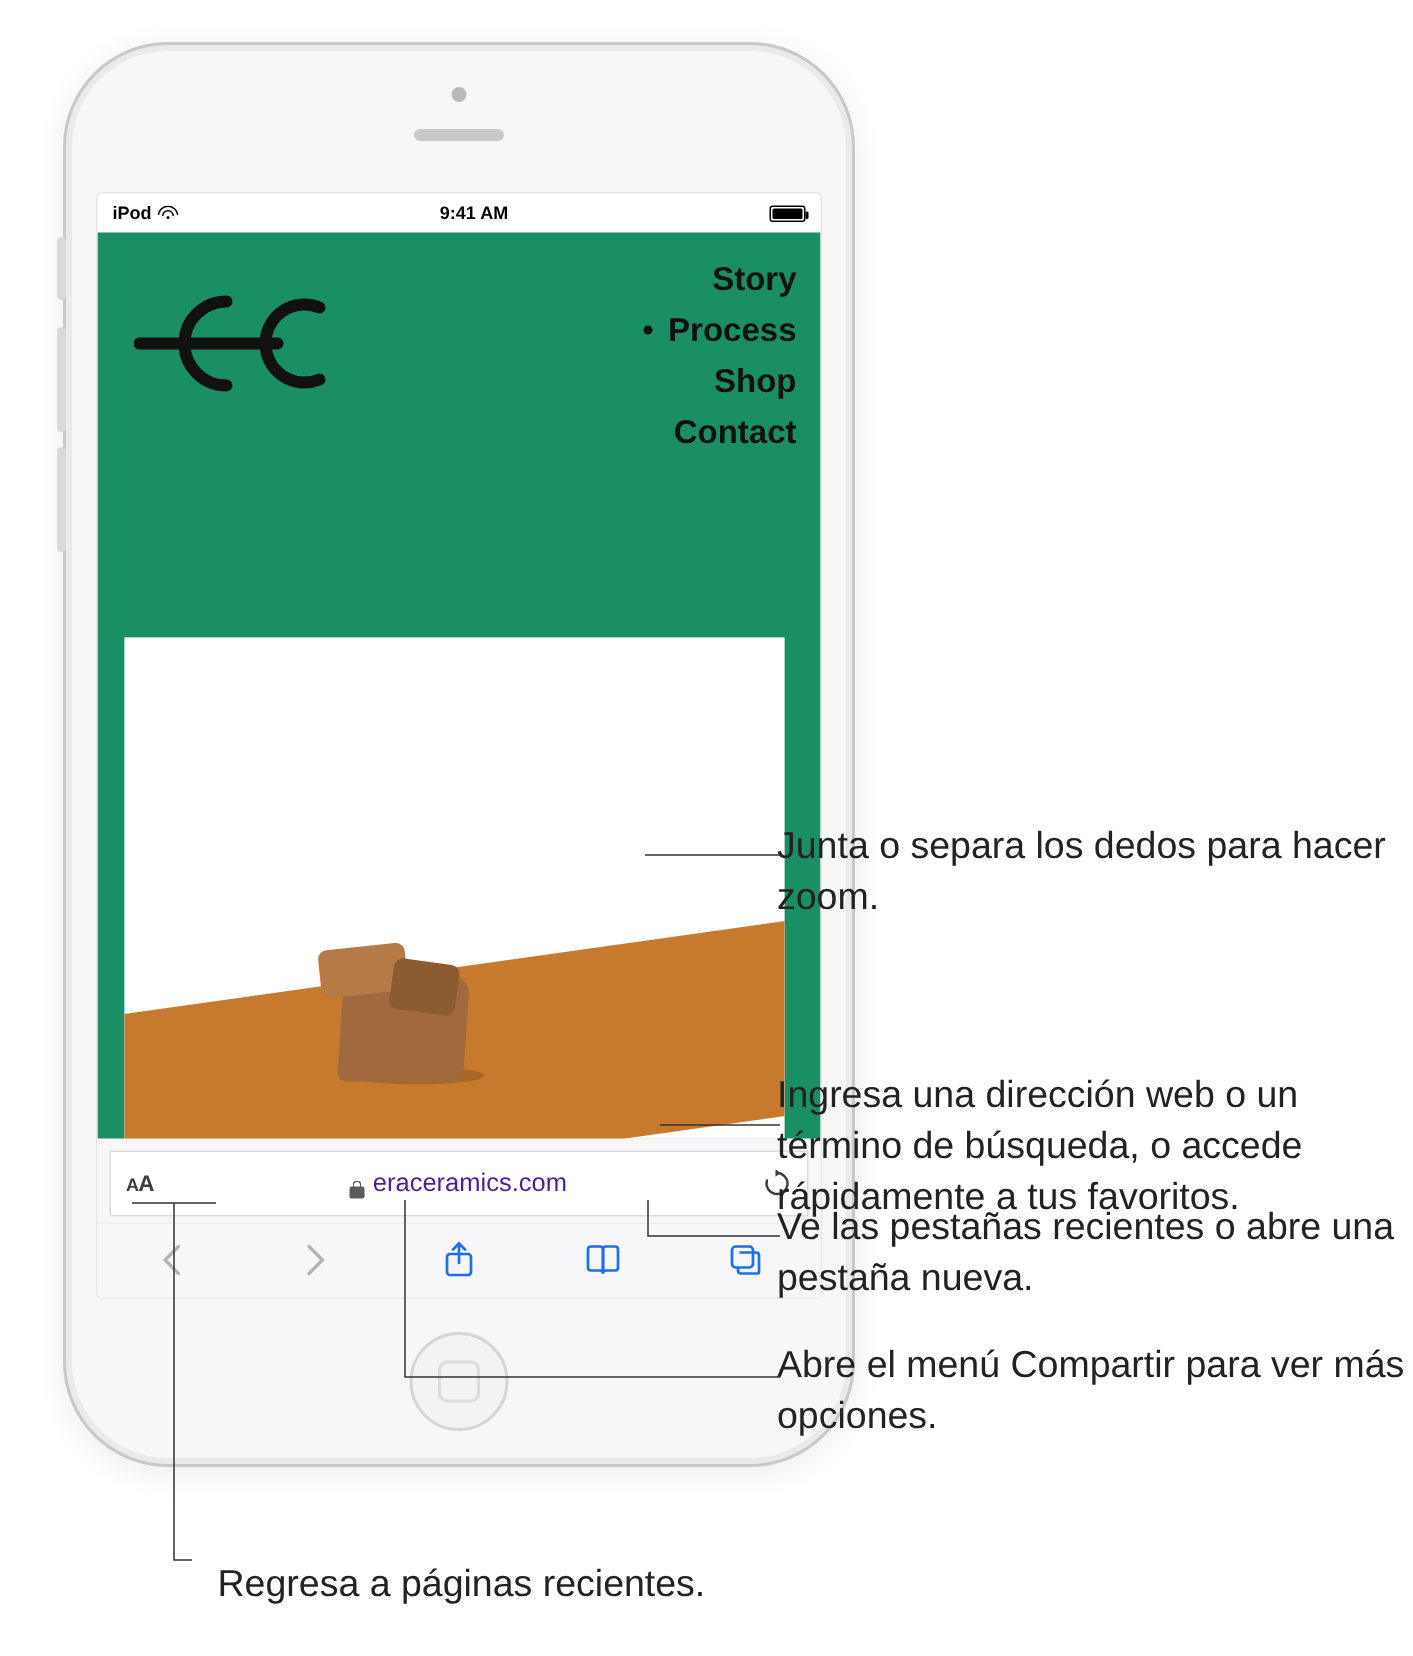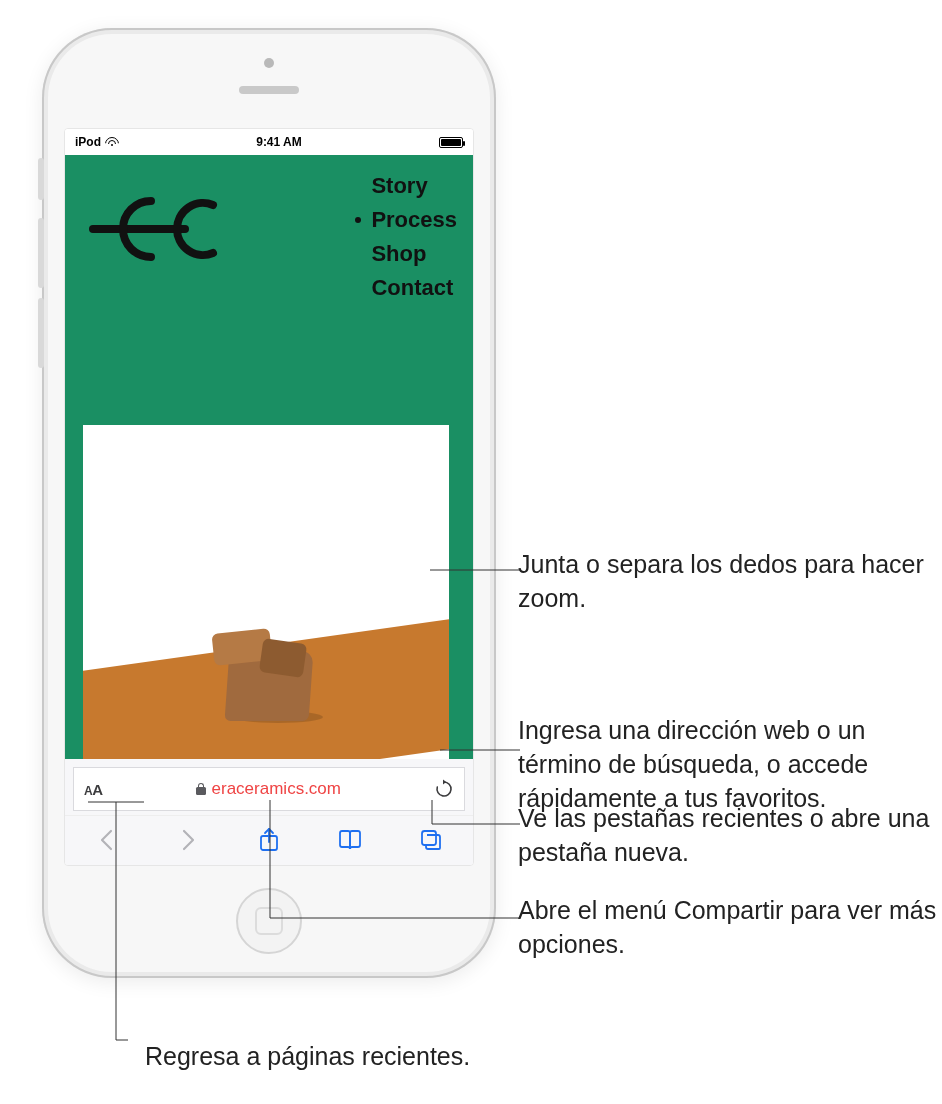--- a/index.html
+++ b/index.html
@@ -10,21 +10,21 @@
     height: 1104px;
     position: relative;
     overflow: hidden;
   }
 
   
   .device {
     position: absolute;
     left: 42px;
     top: 28px;
-    width: 454px;
+    width: 528px;
     height: 950px;
     background: #f7f7f7;
     border-radius: 70px;
     box-shadow:
       inset 0 0 0 2px #c8c8c8,
       inset 0 0 0 6px #eaeaea,
       0 4px 20px rgba(0,0,0,0.08);
   }
   .side-btn {
     position: absolute;
@@ -115,20 +115,21 @@
     overflow:hidden;
   }
   .site-logo {
     position:absolute;
     left: 24px; top: 34px;
   }
   .nav {
     position:absolute;
     right: 16px;
     top: 14px;
+    text-align: right;
   }
   .nav .item {
     font-size: 22px;
     font-weight: 700;
     color: #111;
     line-height: 1.55;
     position:relative;
   }
   .nav .item.active::before {
     content:"";
@@ -174,22 +175,22 @@
     border-radius: 0;
     display:flex;
     align-items:center;
     padding: 0 10px;
     gap: 8px;
     color:#3c3c3e;
   }
   .addr .aa { font-weight:700; font-size:12px; letter-spacing:-0.5px;}
   .addr .aa .big { font-size:15px;}
   .addr .center {
-    flex:1; display:flex; align-items:center; justify-content:center; gap:6px;
-    font-size:17px; color:#ef4444;
+    flex:1; display:flex; align-items:flex-end; justify-content:center; gap:6px;
+    font-size:17px; color:#4c1d95;
   }
   .lock-icon {
     width:10px; height:12px; position:relative;
   }
   .lock-icon .body { position:absolute; left:0; bottom:0; width:10px; height:8px; background:#5a5a5e; border-radius:1.5px;}
   .lock-icon .sh { position:absolute; left:2px; top:0; width:6px; height:6px; border:1.4px solid #5a5a5e; border-bottom:none; border-radius:4px 4px 0 0;}
   .reload-icon {
     width:20px; height:20px; position:relative;
   }
 

